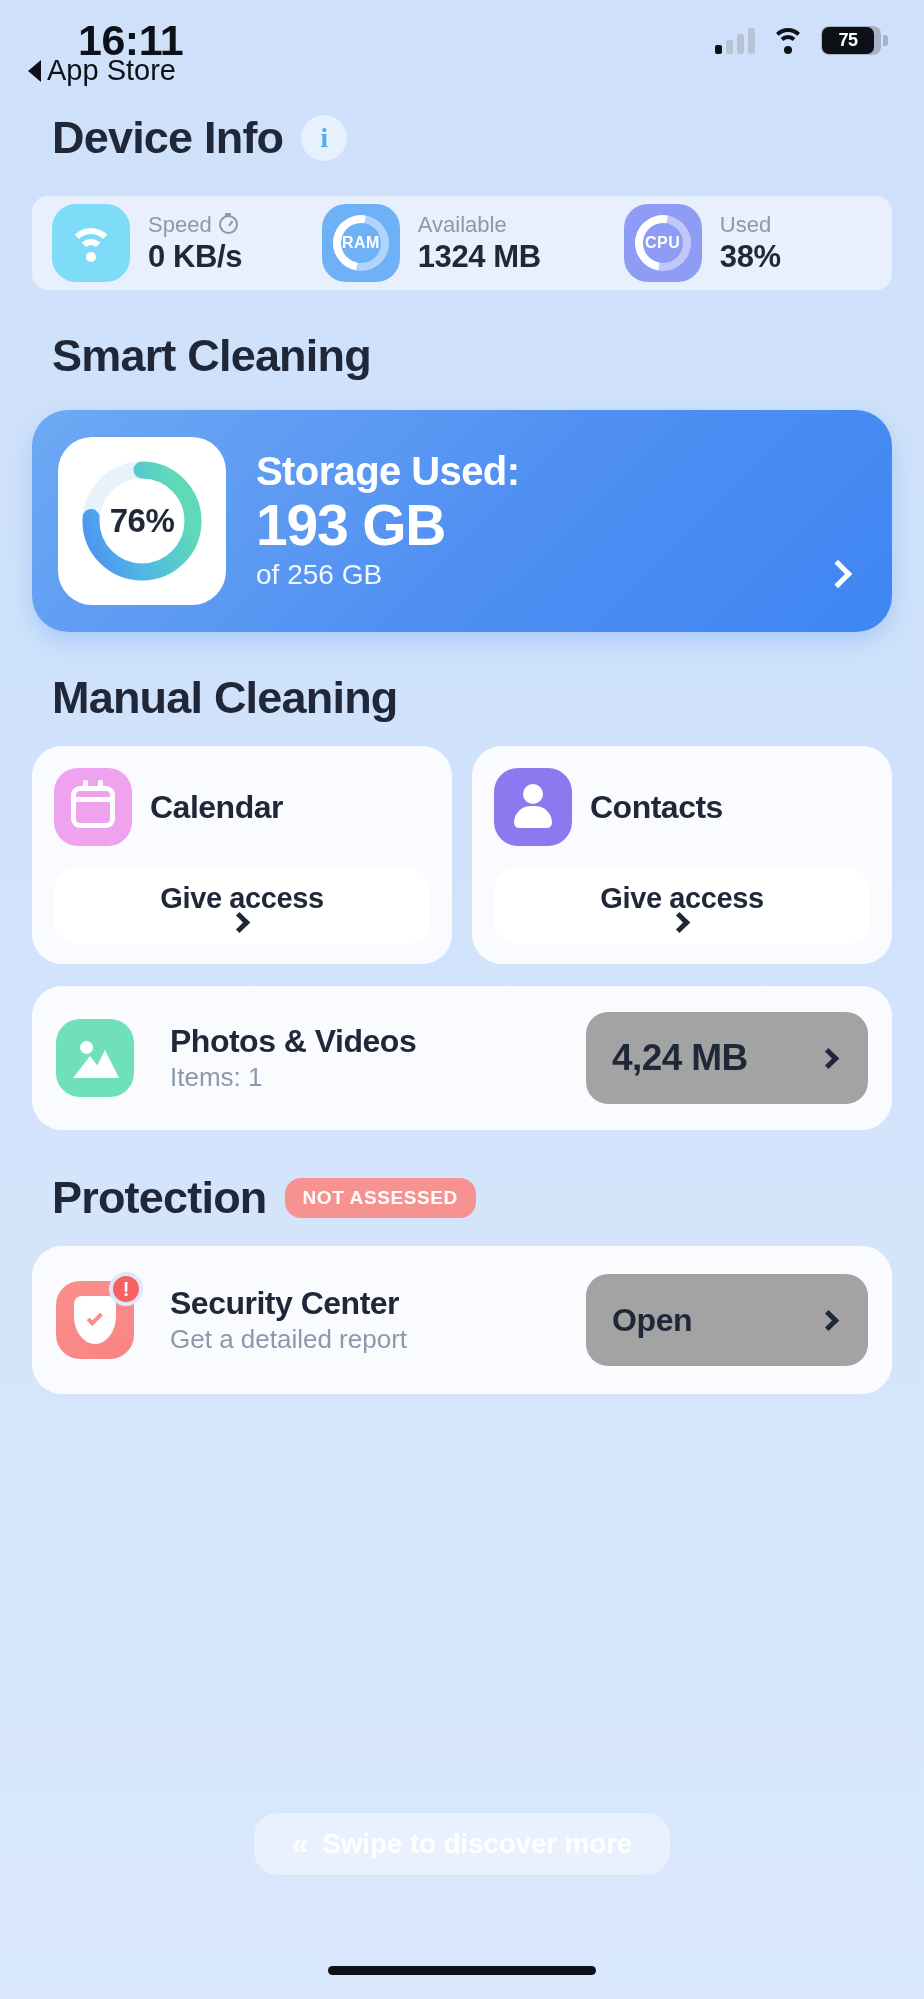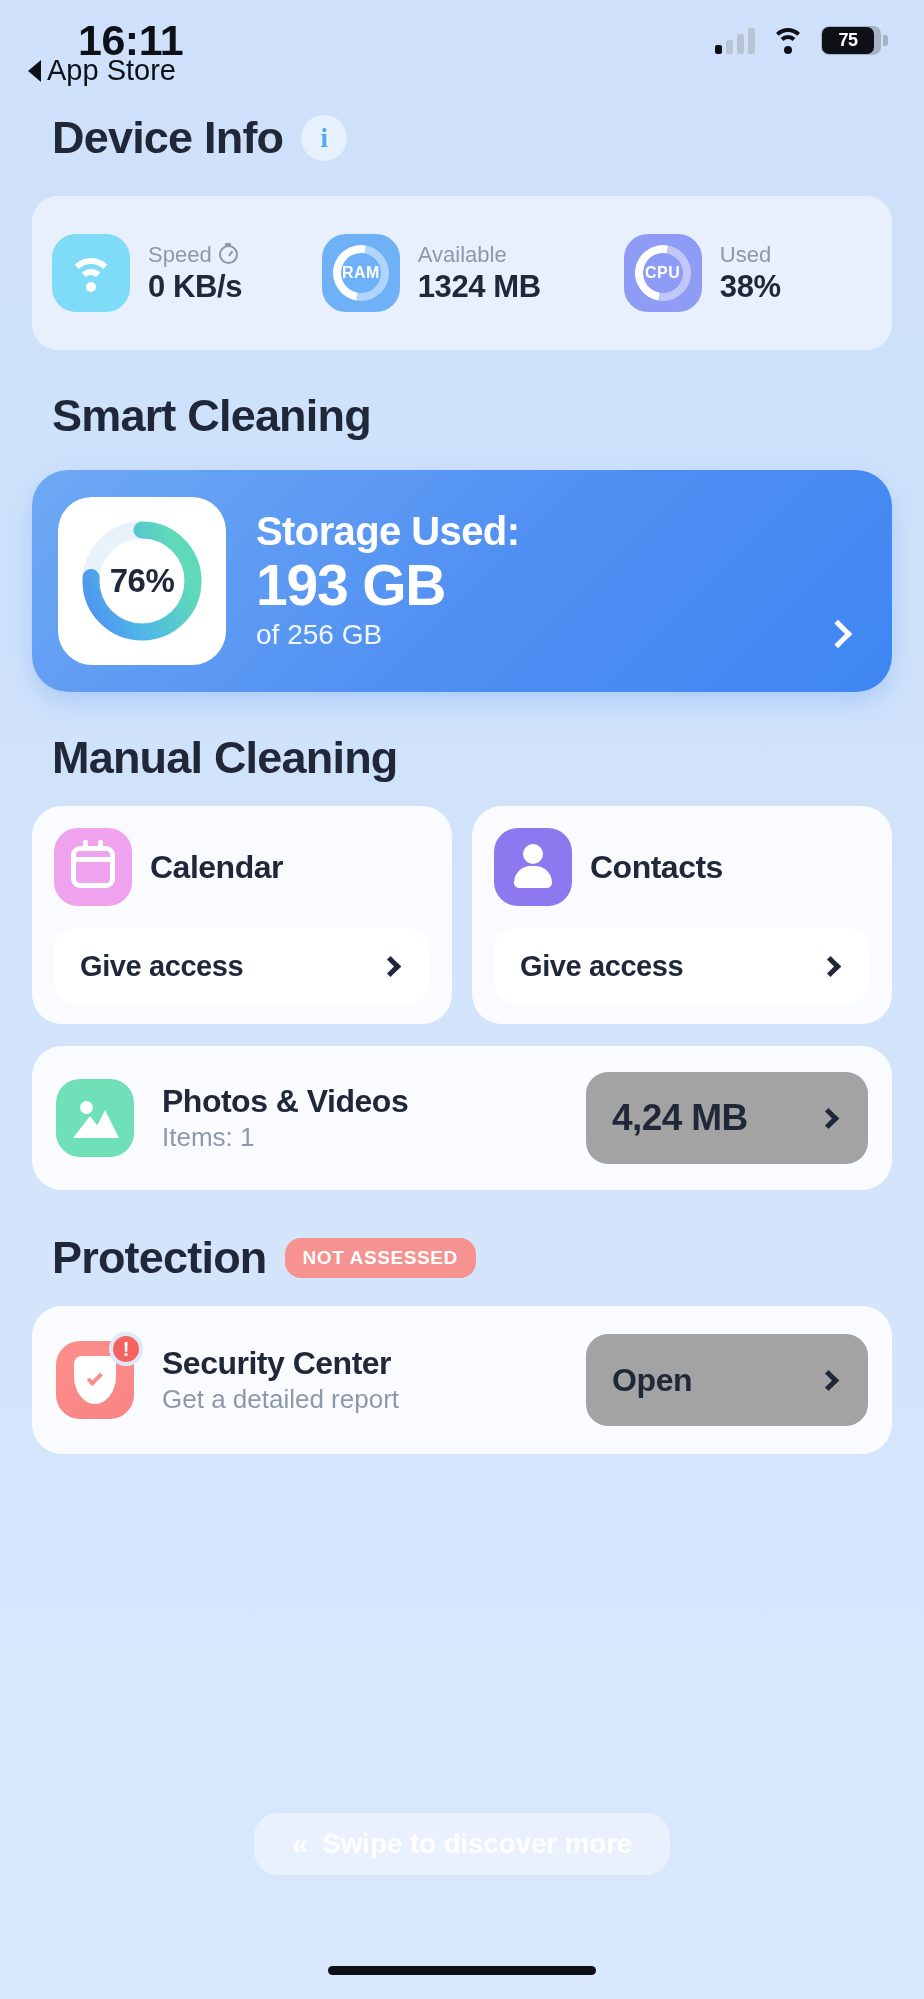--- a/index.html
+++ b/index.html
@@ -79,22 +79,22 @@
     background:#e6f1fd;
     display:flex; align-items:center; justify-content:center;
     color:#51a9f0; font-size:27px; font-weight:700;
     font-family:"Liberation Serif", serif;
   }
 
   
   .devinfo {
     margin:32px 32px 0 32px;
     background:#e8f0fd;
-    border-radius:26px;
-    height:154px;
+    border-radius:16px;
+    height:94px;
     display:flex; align-items:center;
     padding:0 20px;
   }
   .dev-cell { display:flex; align-items:center; gap:18px; flex:1; }
   .dev-cell.c2 { flex:1.12; }
   .dev-cell.c3 { flex:0.92; }
   .tile {
     width:78px; height:78px; border-radius:24px;
     display:flex; align-items:center; justify-content:center;
     flex:none;
@@ -189,22 +189,23 @@
   .perm-head { display:flex; align-items:center; gap:18px; }
   .perm-tile {
     width:78px; height:78px; border-radius:24px; flex:none;
     display:flex; align-items:center; justify-content:center;
   }
   .perm-tile.cal { background:#efa2ee; }
   .perm-tile.con { background:#8d78f0; }
   .perm-name { font-size:32px; font-weight:700; letter-spacing:-0.5px; color:#1f2739; }
   .access-btn {
     margin-top:22px; background:#fff; border-radius:22px; height:76px;
-    display:flex; align-items:center; justify-content:space-between;
+    display:flex; align-items:center; justify-content:center;
     padding:0 26px;
+    flex-direction:column;
   }
   .access-btn .lbl { font-size:29px; font-weight:700; color:#1f2739; letter-spacing:-0.4px; }
   .chev-dark {
     width:15px; height:15px; border-top:5px solid #1f2739; border-right:5px solid #1f2739;
     transform:rotate(45deg); margin-right:6px;
   }
 
   
   .cal-glyph {
     width:44px; height:42px; border:5px solid #fff; border-radius:9px;
@@ -246,21 +247,21 @@
     position:absolute; right:0; bottom:0;
     width:0; height:0; border-left:14px solid transparent;
     border-right:14px solid transparent; border-bottom:28px solid #fff;
   }
 
   
   .wide-card {
     margin:22px 32px 0 32px; background:#f9fbfe; border-radius:30px;
     height:144px; display:flex; align-items:center; padding:0 24px;
   }
-  .wide-left { display:flex; align-items:center; gap:28px; flex:none;justify-content:center; }
+  .wide-left { display:flex; align-items:center; gap:36px; flex:none;justify-content:center; }
   .wide-txt { display:flex; flex-direction:column; }
   .wide-title { font-size:32px; font-weight:700; letter-spacing:-0.5px; color:#1f2739; line-height:1.25; }
   .wide-sub { font-size:26px; color:#8d98ab; font-weight:400; line-height:1.3; }
   .wide-action {
     margin-left:auto; background:#a3a3a3; border-radius:22px; height:92px;
     min-width:282px; display:flex; align-items:center; justify-content:space-between;
     padding:0 26px;
   }
   .wide-value { font-size:37px; font-weight:700; color:#1f2739; letter-spacing:-0.6px; }
   .wide-open { font-size:32px; font-weight:700; color:#1f2739; letter-spacing:-0.4px; }

